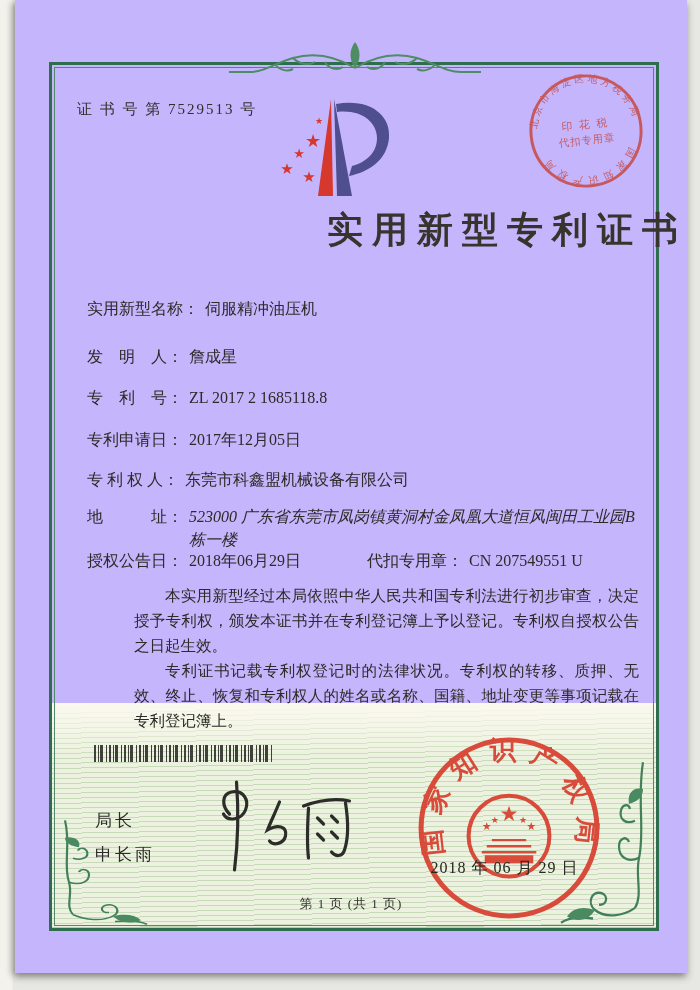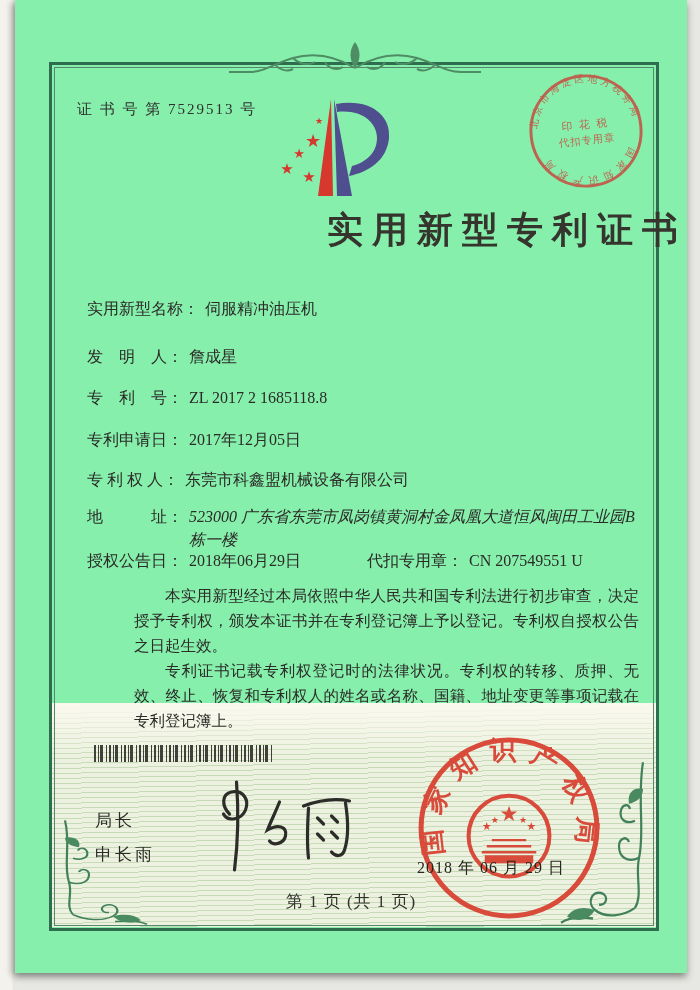--- a/index.html
+++ b/index.html
@@ -1,18 +1,18 @@
 <!DOCTYPE html>
 <html><head>
 <meta charset="utf-8">
 <style>
   html,body{margin:0;padding:0;width:700px;height:990px;overflow:hidden;
     font-family:"Liberation Serif","DejaVu Serif",serif;
     background:linear-gradient(90deg,#f3f2ed 0,#f3f2ed 12px,#e7e7e3 13px,#e7e7e3 100%);}
-  .page{position:absolute;left:15px;top:0;width:672px;height:973px;background:#86efac;
+  .page{position:absolute;left:15px;top:0;width:672px;height:973px;background:#c4b5fd;
     box-shadow:0 4px 7px rgba(60,60,55,.45),-4px 2px 6px rgba(60,60,55,.25);}
   .pattern{position:absolute;left:37px;right:31px;bottom:46px;height:224px;
     background-color:#ecf2df;
     background-image:repeating-linear-gradient(179deg,rgba(140,180,120,.38) 0 1px,rgba(140,180,120,0) 1px 5px);}
   .pattern::before{content:"";position:absolute;left:0;right:0;top:0;height:55px;
     background:linear-gradient(#fbf9ef,rgba(251,249,239,0));}
   .frame{position:absolute;left:34px;top:62px;right:28px;bottom:42px;border:3px solid #2e6e4e;}
   .frame::before{content:"";position:absolute;inset:2px;border:1px solid #55876c;}
   .abs{position:absolute;}
   .cert-no{left:62px;top:100px;font-size:15px;letter-spacing:2px;color:#2f2f2b;}
@@ -23,23 +23,23 @@
   .addr-label{vertical-align:top;}
   .addr-value{display:inline-block;width:452px;vertical-align:top;font-style:italic;}
   .g2{position:absolute;left:280px;top:0;white-space:nowrap;}
   .paras{position:absolute;left:72px;right:48px;top:583px;font-size:15.5px;line-height:25px;
     text-align:justify;color:#2b2b27;margin-left:47px;}
   .paras p{margin:0;text-indent:2em;}
   .barcode{left:79px;top:745px;width:178px;height:17px;opacity:.85;
     background:repeating-linear-gradient(90deg,#23231f 0 2px,transparent 2px 4px,#23231f 4px 5px,
     transparent 5px 6px,#23231f 6px 9px,transparent 9px 12px,#23231f 12px 13px,transparent 13px 15px);}
   .director{left:80px;top:804px;font-size:17px;letter-spacing:3px;color:#2b2b27;line-height:34px;}
-  .seal-date{left:402px;top:858px;width:175px;font-size:16px;
+  .seal-date{left:402px;top:858px;width:175px;text-align:center;font-size:16px;
     letter-spacing:1px;color:#26261f;}
-  .footer{left:0;right:0;bottom:60px;text-align:center;font-size:17px;letter-spacing:1px;color:#33332d;}
+  .footer{left:0;right:0;bottom:60px;text-align:center;font-size:13px;letter-spacing:1px;color:#33332d;}
   svg text{font-family:"Liberation Serif","DejaVu Serif",serif;}
 </style>
 </head>
 <body>
 
 <div class="page">
 
   <div class="pattern"></div>
   <div class="frame"></div>
 

